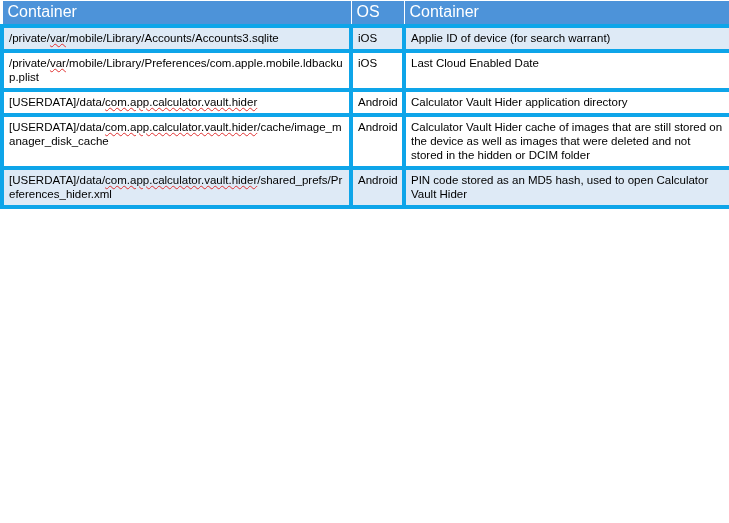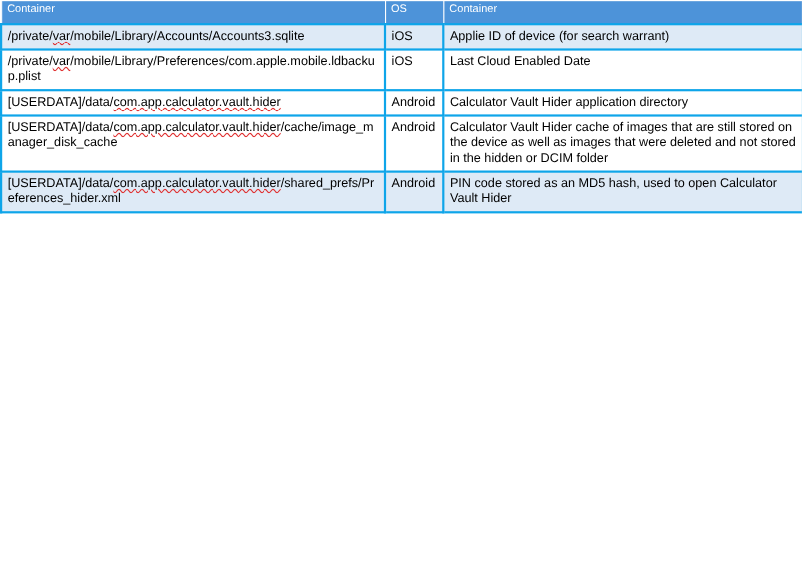--- a/index.html
+++ b/index.html
@@ -25,25 +25,25 @@
   table.artifact-table col.col-artifact { width: 327px; }
 
   table.artifact-table th {
     background: #4d93d9;
     color: #ffffff;
     font-weight: normal;
     text-align: left;
     vertical-align: top;
     padding: 2px 4px 3px 5px;
     border: 1px solid #ffffff;
-    font-size: 10px;
+    font-size: 16px;
     height: 15px;
   }
   table.artifact-table td {
-    border: 2px solid #0ea5e9;
+    border: 4px solid #0ea5e9;
     vertical-align: top;
     padding: 3px 4px 4px 5px;
     line-height: 1.22;
     word-wrap: break-word;
     overflow-wrap: break-word;
     white-space: pre-wrap;
   }
   table.artifact-table tr.band td {
     background: #deeaf6;
   }

